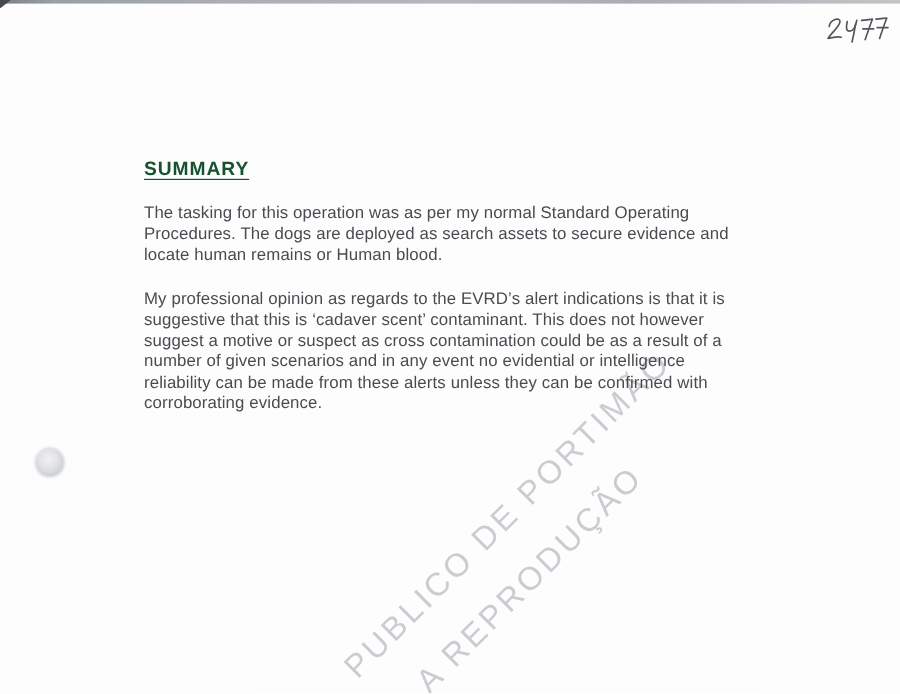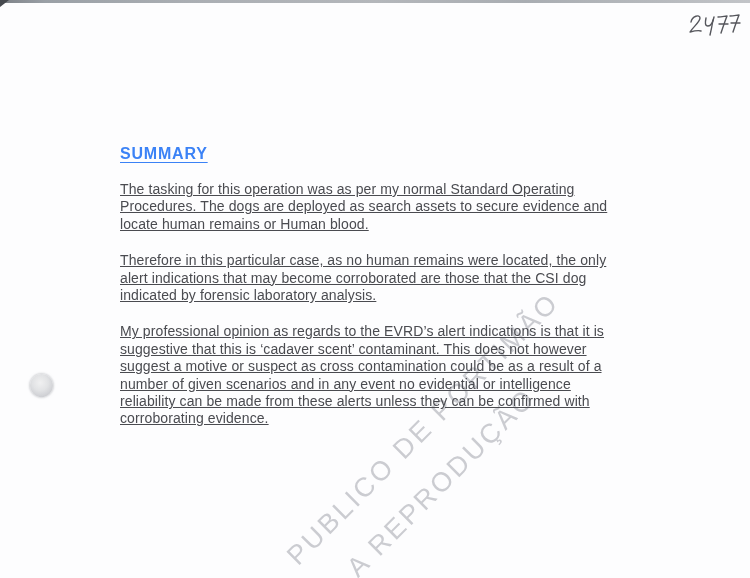--- a/index.html
+++ b/index.html
@@ -77,36 +77,35 @@
   }
   
   .doc-content {
     position: absolute;
     left: 120px; top: 131px;
     width: 560px;
     z-index: 2;
     color: #4a4b50;
   }
   .doc-heading {
-    margin: 14px 0 18px 0;
+    margin: 2px 0 18px 0;
     font-size: 16px;
     line-height: 18px;
     font-weight: bold;
     letter-spacing: 0.8px;
     text-decoration: underline;
     text-underline-offset: 3px;
-    color: #3b82f6;
+    color: #14532d;
   }
   .doc-paragraph {
     margin: 0 0 19px 0;
     font-size: 14px;
     line-height: 17.4px;
     white-space: pre-line;
     letter-spacing: 0.1px;
-    text-decoration: underline;
   }
 </style>
 </head>
 <body>
 
 <div class="scan-page">
 
   <div class="scan-edge-strip"></div>
   <div class="scan-corner-mark"></div>
 
@@ -130,23 +129,20 @@
   <div class="watermark-line watermark-line-1">PUBLICO DE PORTIMÃO</div>
   <div class="watermark-line watermark-line-2">A REPRODUÇÃO</div>
 
   <div class="hole-punch"></div>
 
   <div class="doc-content">
     <h1 class="doc-heading">SUMMARY</h1>
     <p class="doc-paragraph">The tasking for this operation was as per my normal Standard Operating
 Procedures. The dogs are deployed as search assets to secure evidence and
 locate human remains or Human blood.</p>
-    <p class="doc-paragraph">Therefore in this particular case, as no human remains were located, the only
-alert indications that may become corroborated are those that the CSI dog
-indicated by forensic laboratory analysis.</p>
     <p class="doc-paragraph">My professional opinion as regards to the EVRD’s alert indications is that it is
 suggestive that this is ‘cadaver scent’ contaminant. This does not however
 suggest a motive or suspect as cross contamination could be as a result of a
 number of given scenarios and in any event no evidential or intelligence
 reliability can be made from these alerts unless they can be confirmed with
 corroborating evidence.</p>
   </div>
 
 </div>
 

